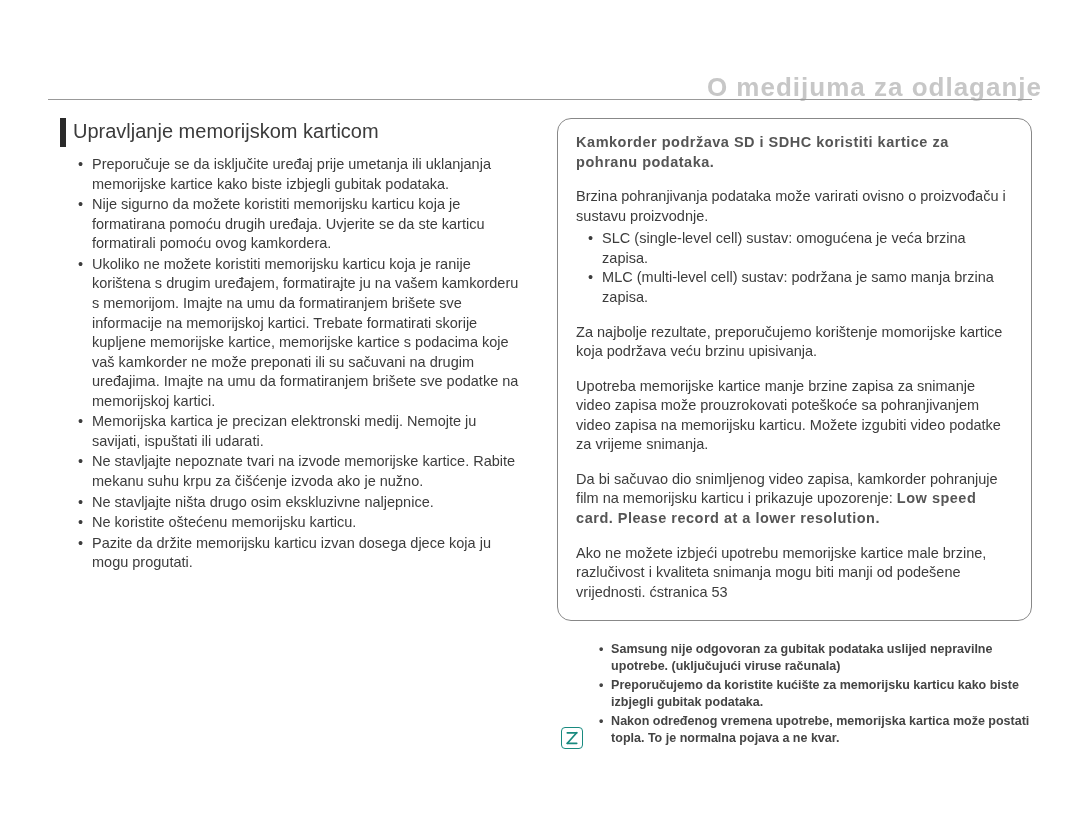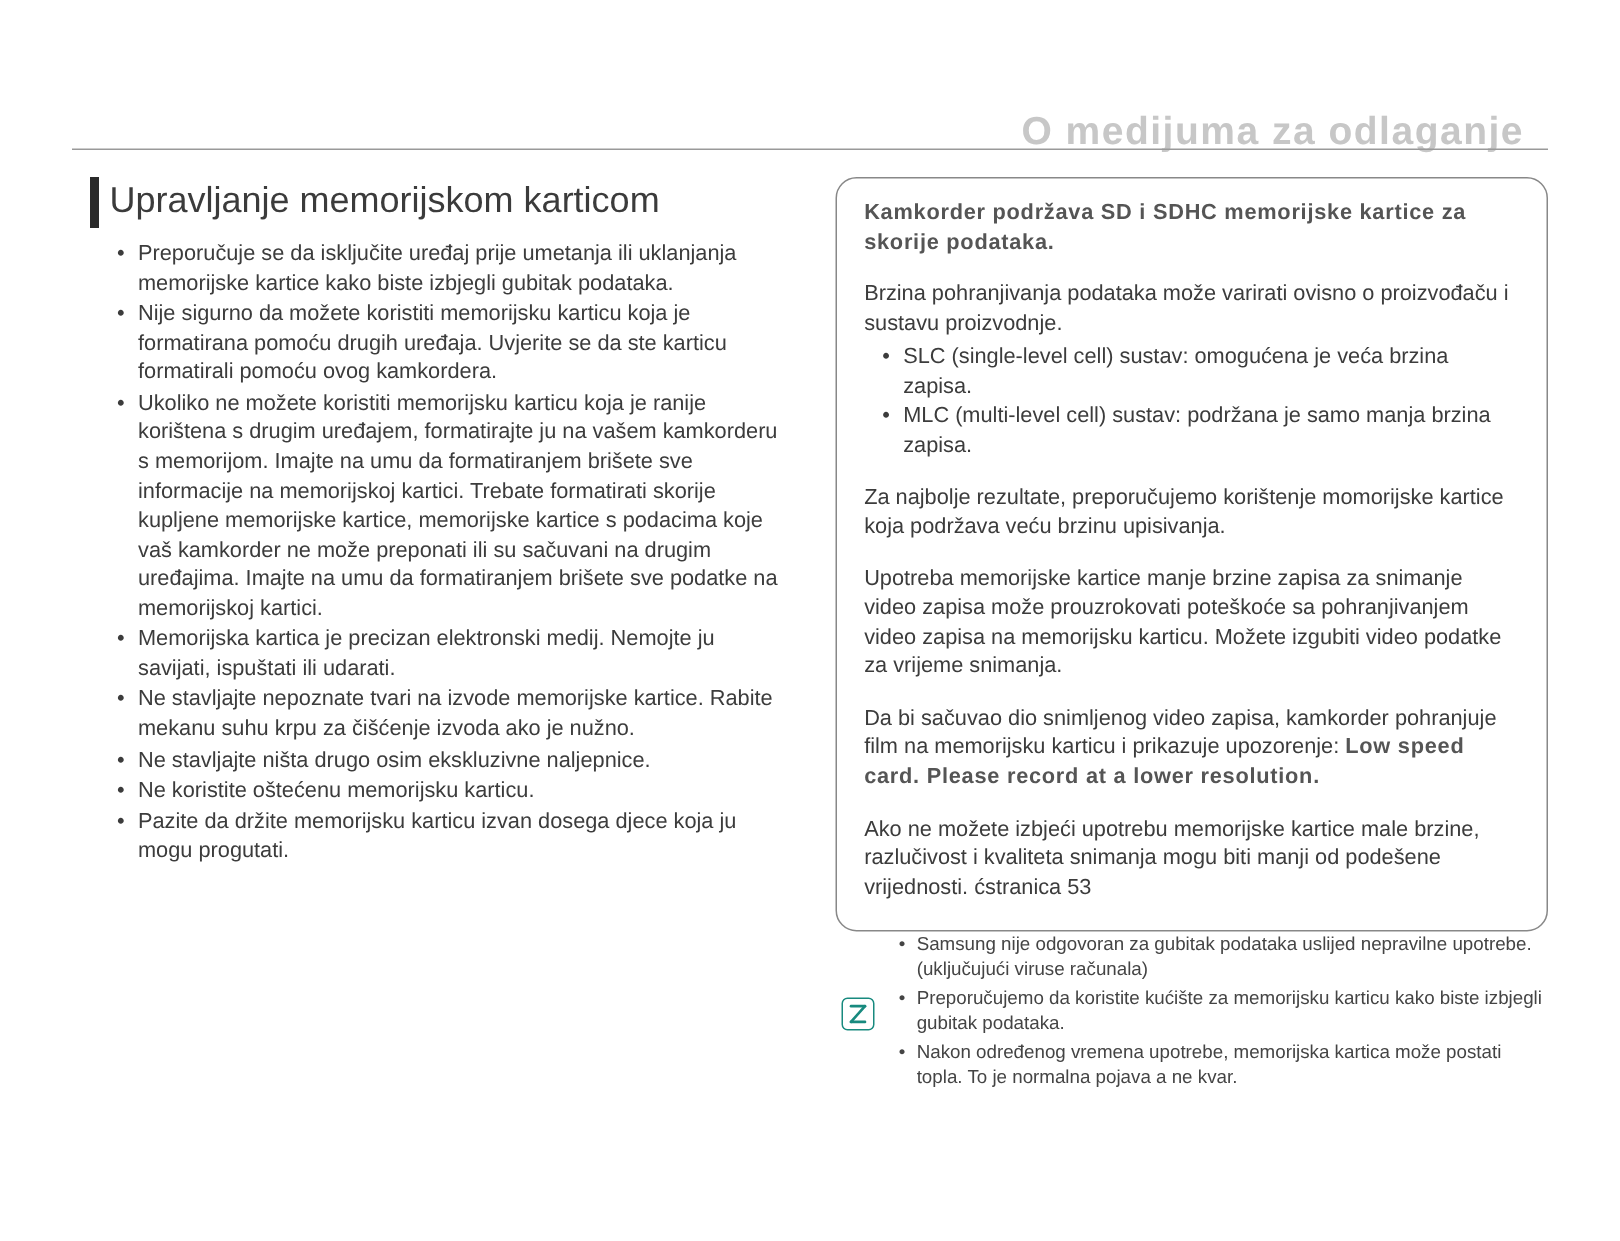--- a/index.html
+++ b/index.html
@@ -7,21 +7,21 @@
     font-family: Arial, Helvetica, sans-serif;
     background: #fff;
     width: 1080px;
     height: 827px;
     position: relative;
     color: #3c3c3c;
   }
   .page-heading {
     position: absolute;
     top: 72px;
-    right: 64px;
+    right: 38px;
     font-size: 26px;
     font-weight: bold;
     color: #c7c7c7;
     letter-spacing: 1px;
   }
   .hr-line {
     position: absolute;
     top: 99px;
     left: 48px;
     right: 48px;
@@ -46,21 +46,21 @@
   .sec-title-wrap {
     display: flex;
     align-items: stretch;
   }
   .sec-bar {
     width: 6px;
     background: #2a2a2a;
     margin-right: 7px;
   }
   .sec-title {
-    font-size: 24px;
+    font-size: 20px;
     font-weight: 400;
     color: #3b3b3b;
     padding: 2px 0 4px 0;
   }
   .bullets {
     list-style: none;
     padding-left: 18px;
     margin-top: 8px;
     font-size: 14.5px;
     line-height: 1.35;
@@ -105,23 +105,25 @@
   .box-sublist > li::before {
     content: "•";
     position: absolute;
     left: 0;
     top: 0;
   }
   .bold-inline { font-weight: bold; color:#555; letter-spacing:0.5px; }
   
   .note-block {
     display: flex;
-    align-items: center;
+    align-items: flex-end;
     gap: 14px;
+    margin-top: 20px;
     padding-left: 4px;
+    font-weight: bold;
   }
   .note-icon {
     width: 22px;
     height: 22px;
     border: 1.5px solid #188a7f;
     border-radius: 4px;
     display: flex;
     align-items: center;
     justify-content: center;
     flex-shrink: 0;
@@ -175,21 +177,21 @@
       <li>Memorijska kartica je precizan elektronski medij. Nemojte ju savijati, ispuštati ili udarati.</li>
       <li>Ne stavljajte nepoznate tvari na izvode memorijske kartice. Rabite mekanu suhu krpu za čišćenje izvoda ako je nužno.</li>
       <li>Ne stavljajte ništa drugo osim ekskluzivne naljepnice.</li>
       <li>Ne koristite oštećenu memorijsku karticu.</li>
       <li>Pazite da držite memorijsku karticu izvan dosega djece koja ju mogu progutati.</li>
     </ul>
   </div>
 
   <div class="col-right">
     <div class="box">
-      <div class="box-title">Kamkorder podržava SD i SDHC memorijske kartice za skorije podataka.</div>
+      <div class="box-title">Kamkorder podržava SD i SDHC koristiti kartice za pohranu podataka.</div>
       <div class="box-para">Brzina pohranjivanja podataka može varirati ovisno o proizvođaču i sustavu proizvodnje.</div>
       <ul class="box-sublist">
         <li>SLC (single-level cell) sustav: omogućena je veća brzina zapisa.</li>
         <li>MLC (multi-level cell) sustav: podržana je samo manja brzina zapisa.</li>
       </ul>
       <div class="box-para">Za najbolje rezultate, preporučujemo korištenje momorijske kartice koja podržava veću brzinu upisivanja.</div>
       <div class="box-para">Upotreba memorijske kartice manje brzine zapisa za snimanje video zapisa može prouzrokovati poteškoće sa pohranjivanjem video zapisa na memorijsku karticu. Možete izgubiti video podatke za vrijeme snimanja.</div>
       <div class="box-para">
         <span>Da bi sačuvao dio snimljenog video zapisa, kamkorder pohranjuje film na memorijsku karticu i prikazuje upozorenje:</span>
         <span class="bold-inline">Low speed card. Please record at a lower resolution.</span>

